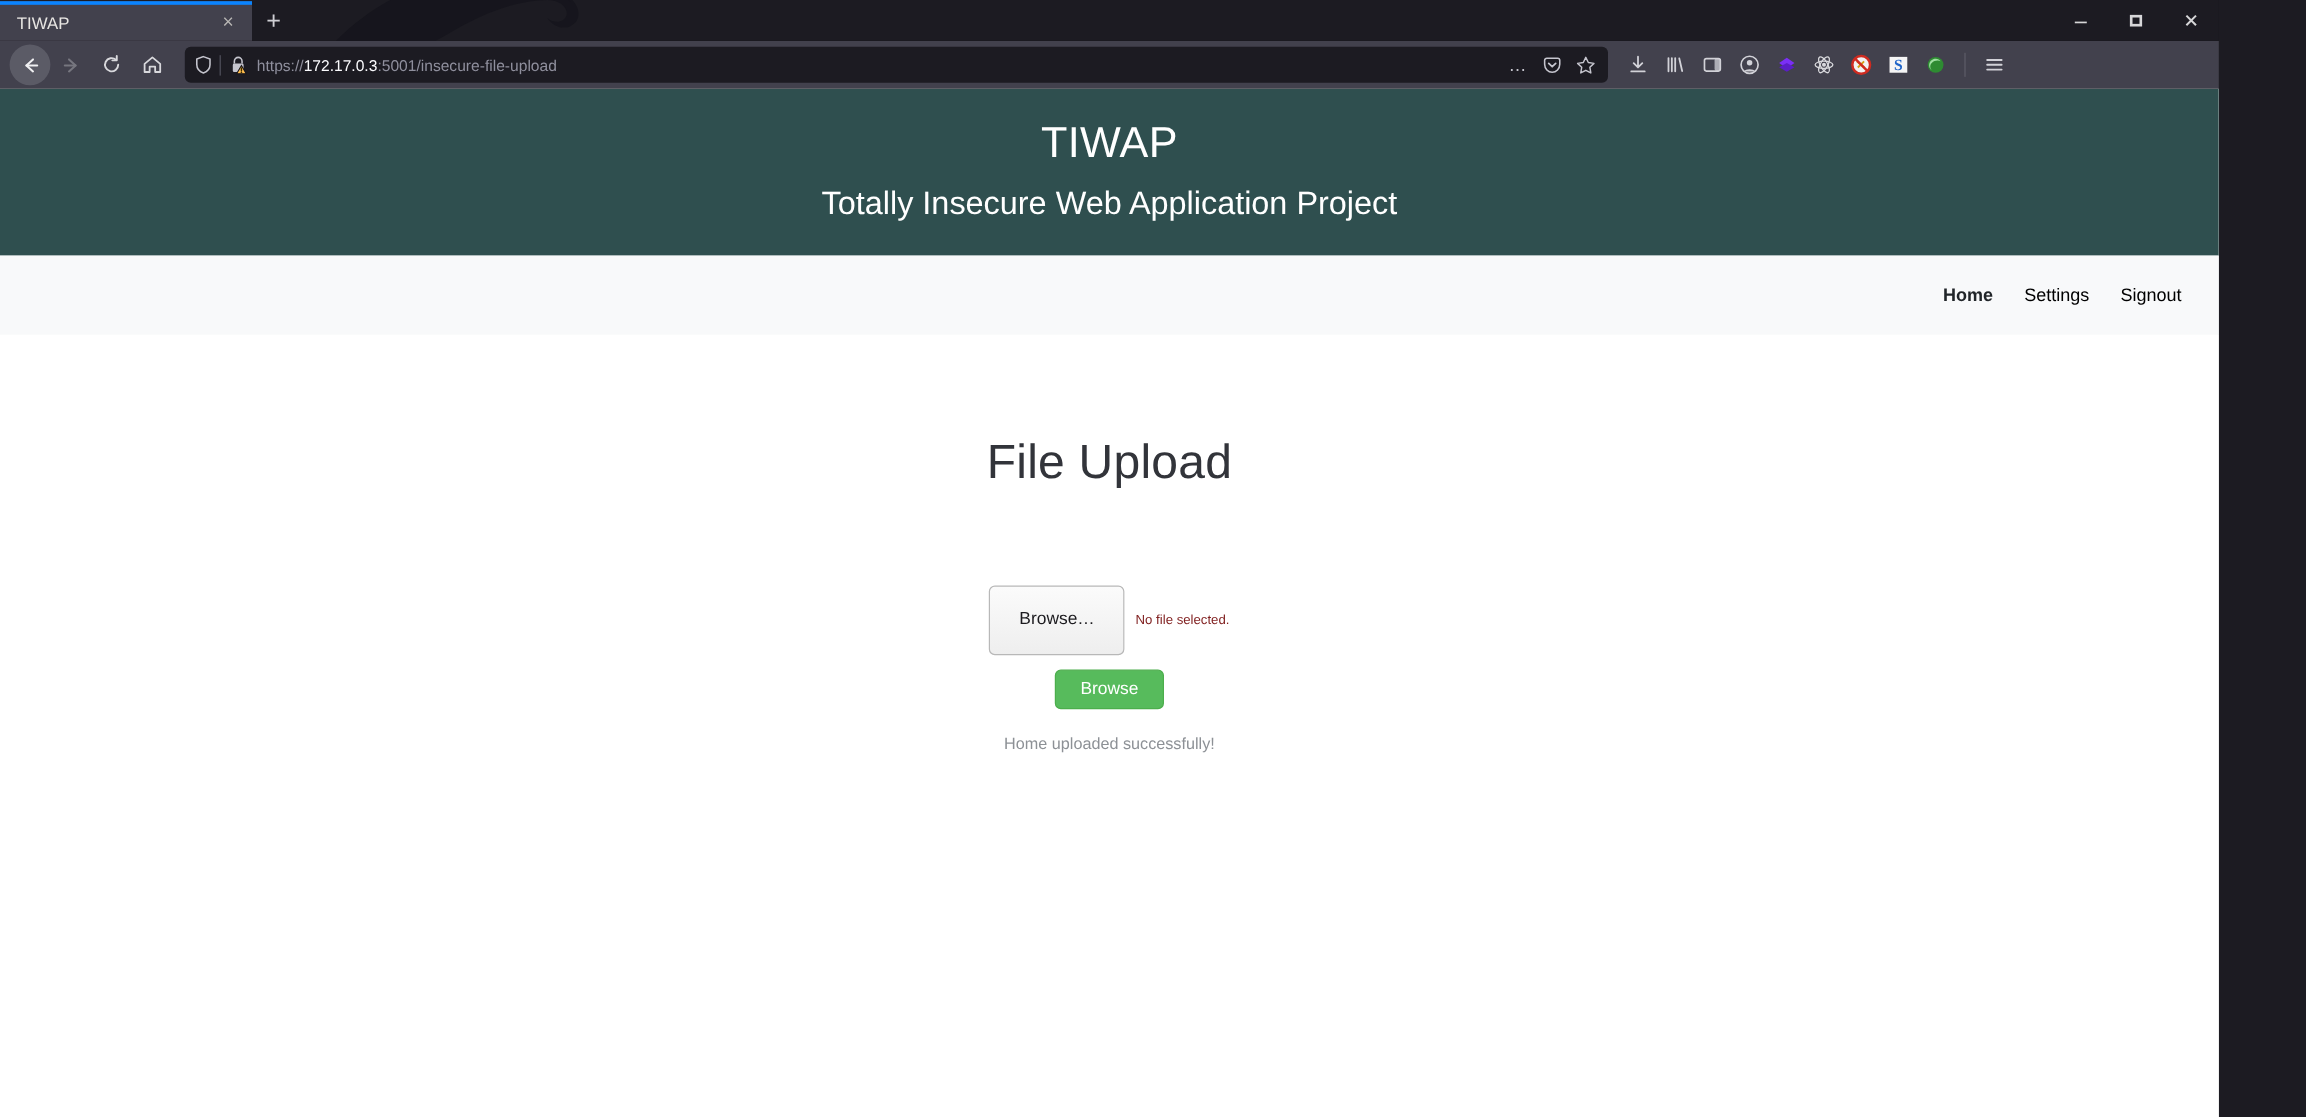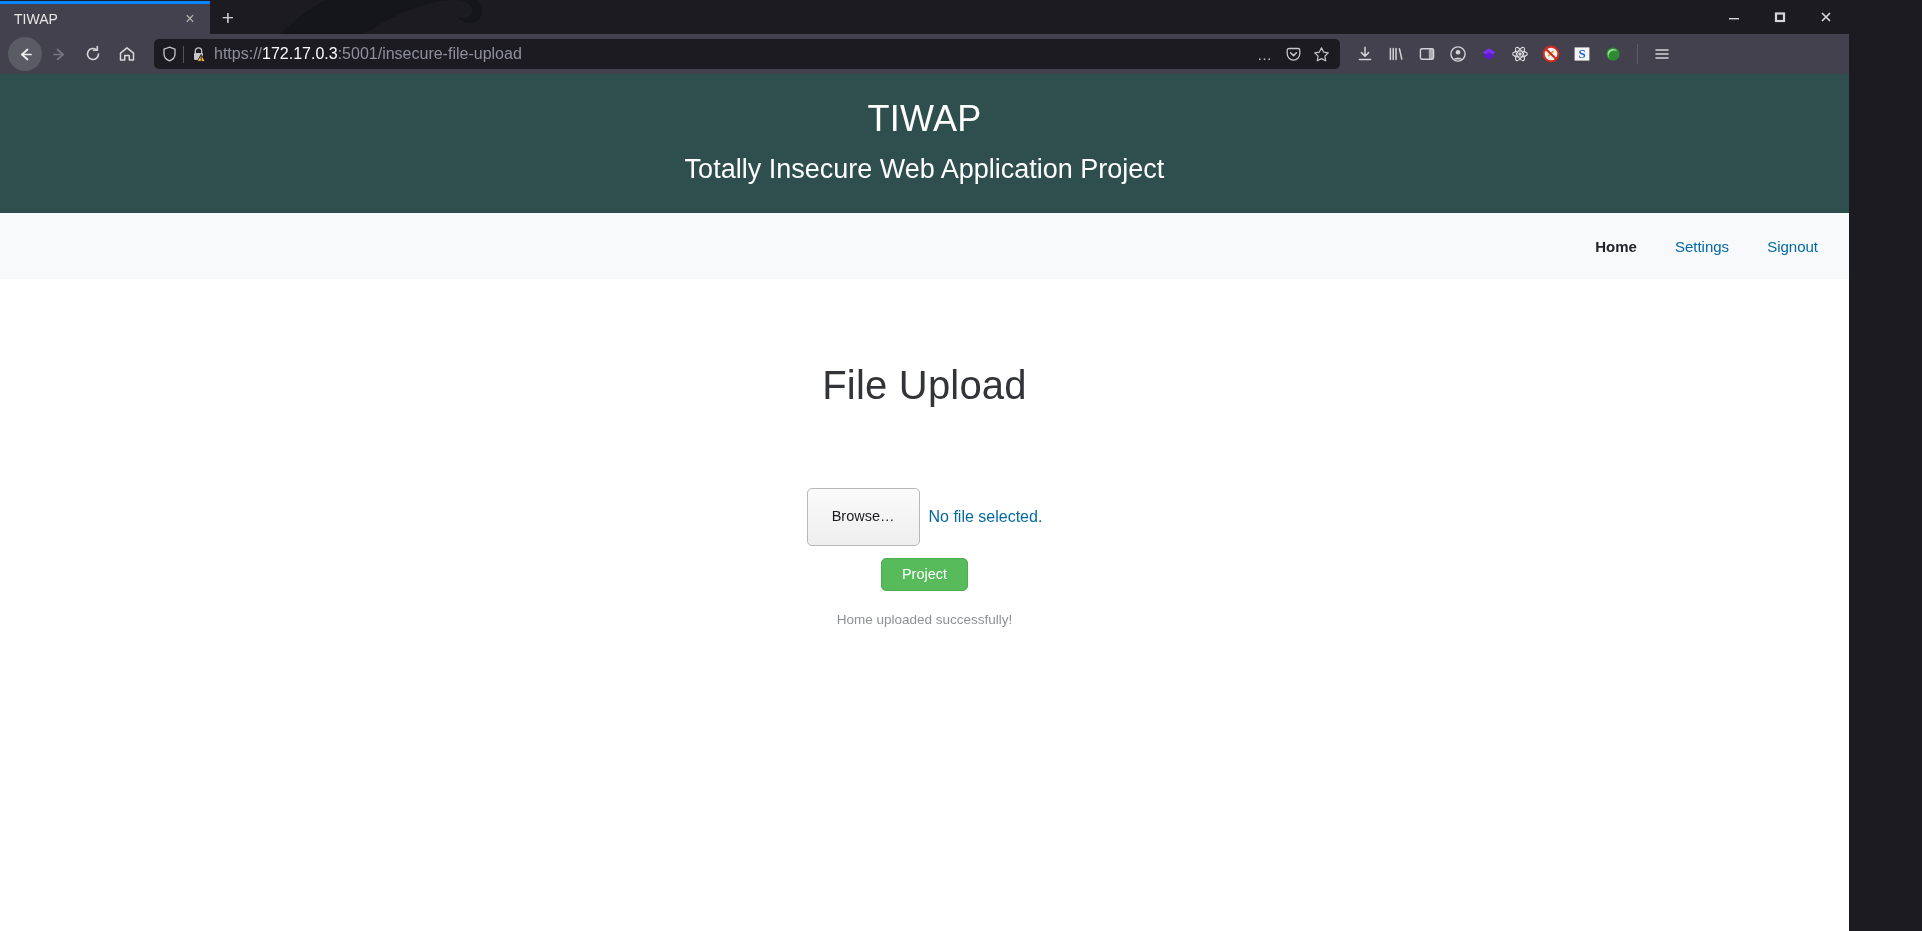--- a/index.html
+++ b/index.html
@@ -74,21 +74,21 @@
   .navbtn.back { background: #5b5b66; color: #f0f0f2; }
   .navbtn.fwd  { color: #76767f; }
 
   .urlbar {
     flex: 1; height: 30px; margin: 0 6px 0 10px;
     background: #1c1b22; border-radius: 5px;
     display: flex; align-items: center; padding: 0 6px 0 8px;
     max-width: 1186px;
   }
   .urlbar .sep { width: 1px; height: 17px; background: #52525e; margin: 0 7px 0 6px; }
-  .url-text { flex: 1; font-size: 16px; color: #8f8f9d; white-space: nowrap; overflow: hidden; }
+  .url-text { flex: 1; font-size: 13px; color: #8f8f9d; white-space: nowrap; overflow: hidden; }
   .url-text .host { color: #fbfbfe; }
   .url-icons { display: flex; align-items: center; gap: 2px; }
   .url-icons > span {
     width: 26px; height: 26px; display: flex; align-items: center; justify-content: center;
     color: #c5c5ce;
   }
 
   .toolbar-right { display: flex; align-items: center; gap: 1px; margin-left: 4px; }
   .tbicon {
     width: 30px; height: 30px; display: flex; align-items: center; justify-content: center;
@@ -107,41 +107,41 @@
   .site-title { font-size: 36px; font-weight: 400; line-height: 1.25; letter-spacing: .3px; }
   .site-sub   { font-size: 27px; font-weight: 400; line-height: 1.3; margin-top: 11px; }
 
   .site-nav {
     background: #f8f9fa; height: 66px; flex: 0 0 66px;
     display: flex; align-items: center; justify-content: flex-end;
     padding-right: 27px; gap: 18px;
   }
   .site-nav a { font-size: 15px; text-decoration: none; padding: 2px 4px; }
   .site-nav a.active { color: #212529; font-weight: 700; }
-  .site-nav a.muted  { color: #0369a1; margin-left: 12px; }
+  .site-nav a.muted  { color: #000000; }
 
   .main {
     flex: 1; background: #fff;
     display: flex; flex-direction: column; align-items: center;
     padding-top: 84px;
   }
   .page-title {
     font-size: 40px; font-weight: 400; color: #32343a;
     letter-spacing: .2px; margin-bottom: 80px;
   }
   .upload-form { display: flex; flex-direction: column; align-items: center; }
   .file-row { display: flex; align-items: center; }
   .browse-btn {
     font-family: "Liberation Sans", sans-serif;
     font-size: 14.5px; color: #1c1b1f;
     background: linear-gradient(#fbfbfb, #eeeeee);
     border: 1px solid #b8b8b8; border-radius: 5px;
     padding: 20px 24px; line-height: 1.1;
   }
-  .file-status { font-size: 16px; color: #0369a1; margin-left: 9px; }
+  .file-status { font-size: 11px; color: #7f1d1d; margin-left: 9px; }
   .submit-btn {
     margin-top: 12px;
     font-family: "Liberation Sans", sans-serif;
     font-size: 14.5px; color: #ffffff;
     background: #57bb5c; border: 1px solid #4cae4c; border-radius: 5px;
     padding: 7px 20px; line-height: 1.15;
   }
   .upload-msg { margin-top: 21px; font-size: 13.5px; color: #8d9196; }
 
   .site-footer {
@@ -329,19 +329,19 @@
     </div>
 
     <div class="main">
       <h1 class="page-title">File Upload</h1>
 
       <div class="upload-form">
         <div class="file-row">
           <button class="browse-btn">Browse…</button>
           <span class="file-status">No file selected.</span>
         </div>
-        <button class="submit-btn">Project</button>
+        <button class="submit-btn">Browse</button>
         <div class="upload-msg">Home uploaded successfully!</div>
       </div>
     </div>
 
   </div>
 </div>
 
 </body></html>

